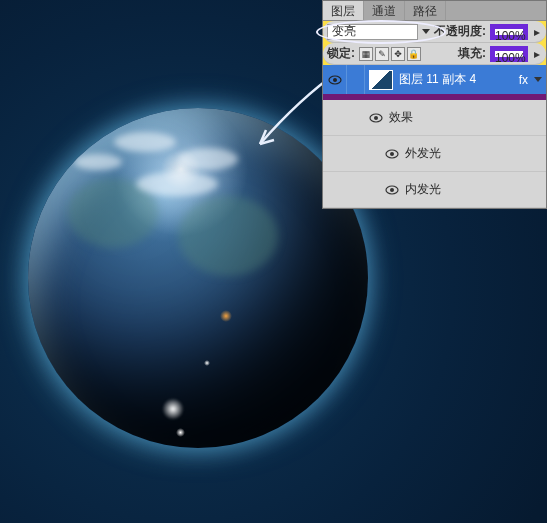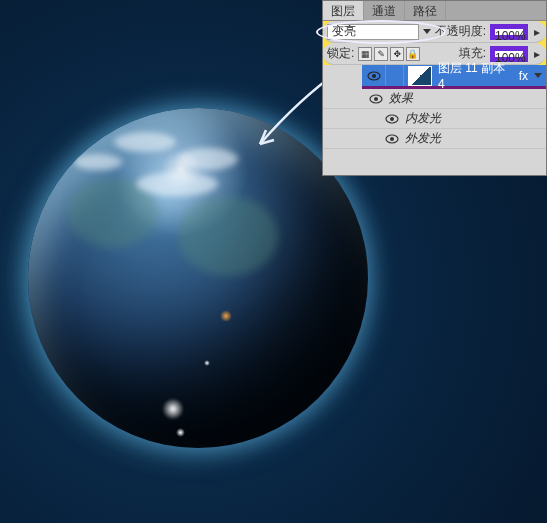--- a/index.html
+++ b/index.html
@@ -52,38 +52,38 @@
   background:#fde047; color:#2a2a2a; font-size:12px;
   border:1px solid #777; z-index:40;
 }
 .tabs{display:flex;background:#a8a8a8;height:20px;border-bottom:1px solid #888;}
 .tab{padding:2px 8px;border-right:1px solid #999;color:#333;cursor:default;}
 .tab.active{background:#d6d6d6;}
 
 .row{display:flex;align-items:center;height:22px;padding:0 4px;gap:4px;border-bottom:1px solid #bdbdbd;background:#d6d6d6;border-radius:11px;}
 .blend{flex:1;background:#fff;border:1px solid #999;height:16px;padding:0 4px;display:flex;align-items:center;}
 .tri{width:0;height:0;border-left:4px solid transparent;border-right:4px solid transparent;border-top:5px solid #333;}
-.lab{color:#333;}
+.lab{color:#333;font-weight:bold;}
 .pct{width:38px;height:16px;background:#fff;border:5px solid #6d28d9;text-align:right;padding-right:2px;line-height:14px;}
 .chev{width:10px;text-align:center;color:#333;}
 
 .lock-icons{display:flex;gap:2px;align-items:center;}
 .licon{width:14px;height:14px;border:1px solid #888;background:#e9e9e9;display:flex;align-items:center;justify-content:center;font-size:9px;}
 
 .layer-list{background:#d6d6d6;min-height:110px;}
-.lrow{display:flex;align-items:center;height:24px;border-bottom:3px solid #701a75;margin-left:39px;}
+.lrow{display:flex;align-items:center;height:35px;border-bottom:6px solid #701a75;}
 .lrow.sel{background:#3b7bd6;color:#fff;}
 .eye{width:24px;display:flex;align-items:center;justify-content:center;border-right:1px solid #bbb;height:100%;}
 .link{width:18px;border-right:1px solid #bbb;height:100%;}
 .lrow.sel .eye,.lrow.sel .link{border-right-color:#5a93dd;}
 .thumb{width:24px;height:20px;margin:0 4px;background:linear-gradient(135deg,#fff 50%,#1a456a 50%);border:1px solid #888;}
 .lrow.sel .thumb{border-color:#fff;}
 .lname{flex:1;padding-left:2px;}
 .fx{padding:0 6px;}
-.sub{display:flex;align-items:center;height:20px;padding-left:46px;background:#d6d6d6;border-bottom:1px solid #c5c5c5;font-style:italic;}
+.sub{display:flex;align-items:center;height:36px;padding-left:46px;background:#d6d6d6;border-bottom:1px solid #c5c5c5;}
 .sub .eye-s{width:20px;text-align:center;}
 .sub.indent{padding-left:62px;}
 svg{display:block;}
 </style>
 </head>
 <body>
 
 <div class="planet-wrap">
   <div class="glow"></div>
   <div class="planet">
@@ -160,25 +160,25 @@
       </span>
       <span>效果</span>
     </div>
     <div class="sub indent">
       <span class="eye-s">
         <svg width="14" height="10" viewBox="0 0 14 10">
             <ellipse cx="7" cy="5" rx="6" ry="4" fill="none" stroke="#333" stroke-width="1.2"></ellipse>
             <circle cx="7" cy="5" r="2" fill="#333"></circle>
           </svg>
       </span>
-      <span>内发光</span>
+      <span>外发光</span>
     </div>
     <div class="sub indent">
       <span class="eye-s">
         <svg width="14" height="10" viewBox="0 0 14 10">
             <ellipse cx="7" cy="5" rx="6" ry="4" fill="none" stroke="#333" stroke-width="1.2"></ellipse>
             <circle cx="7" cy="5" r="2" fill="#333"></circle>
           </svg>
       </span>
-      <span>外发光</span>
+      <span>内发光</span>
     </div>
   </div>
 </div>
 
 </body></html>

